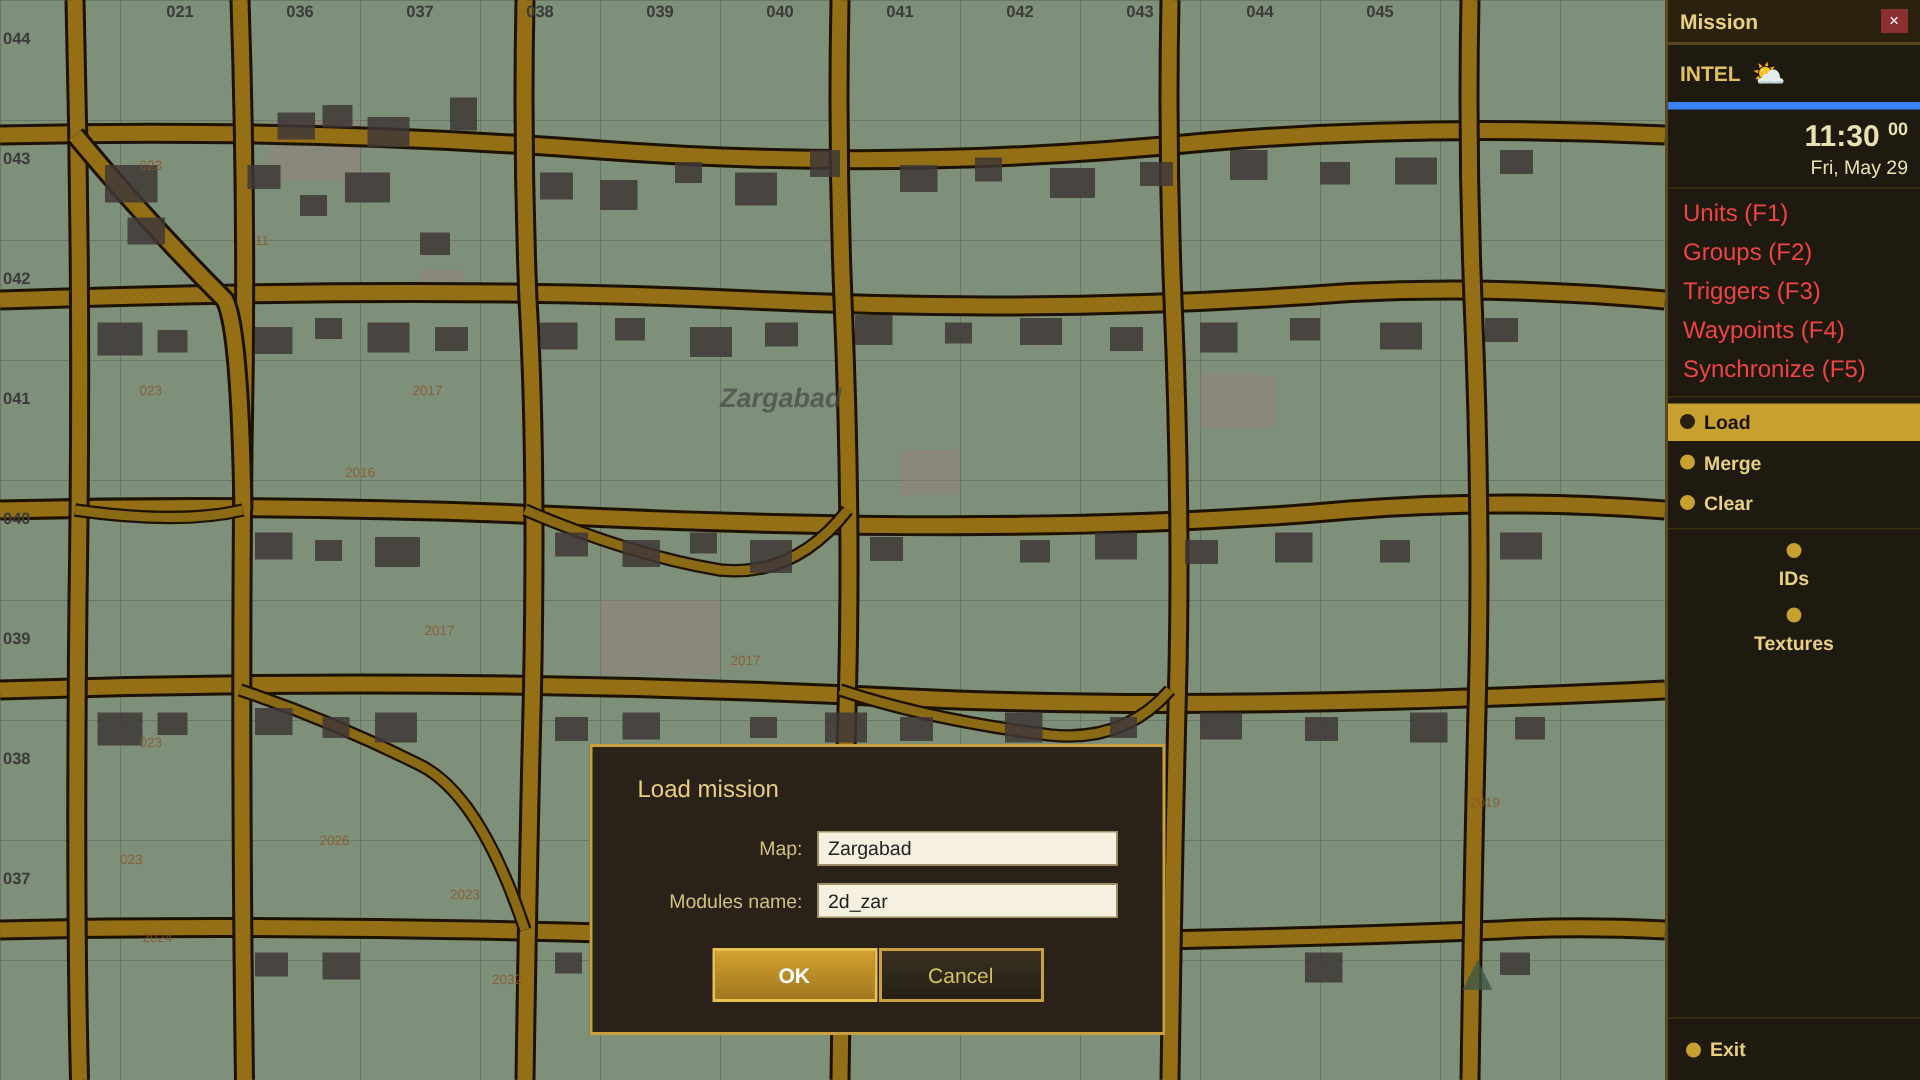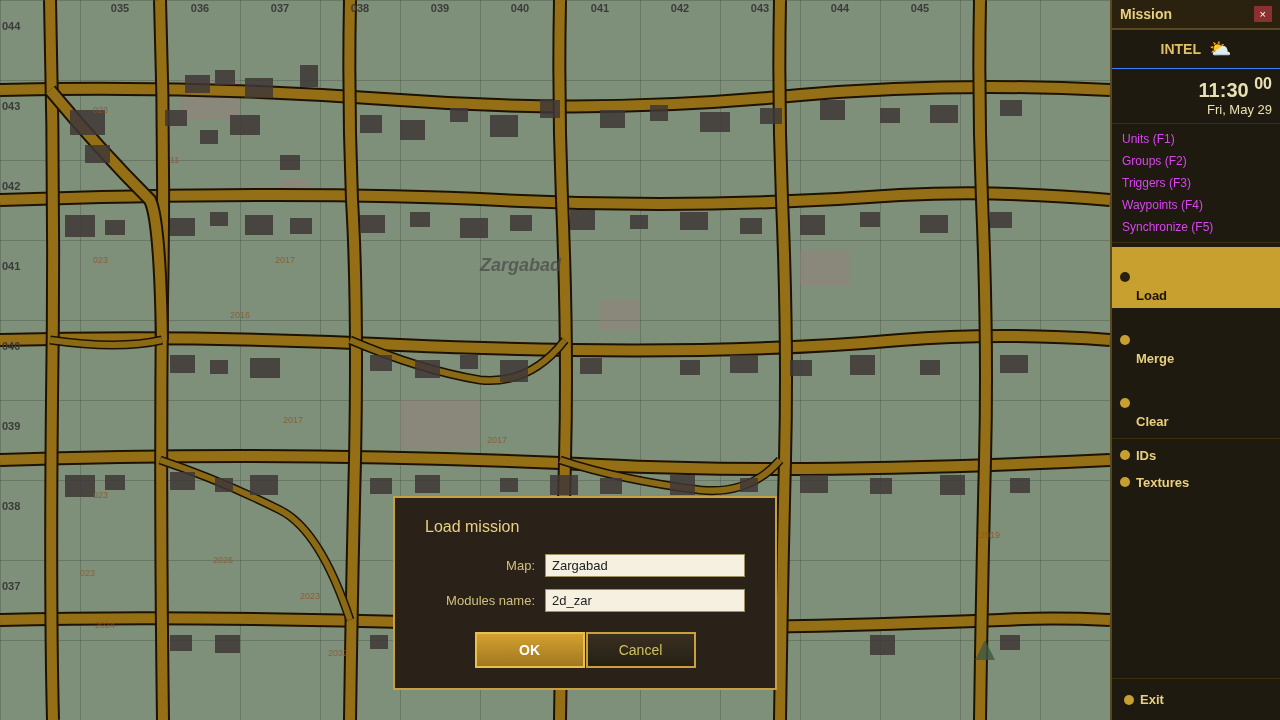--- a/index.html
+++ b/index.html
@@ -216,25 +216,24 @@
       color: #fff;
       border: none;
       font-size: 11px;
       padding: 2px 6px;
       cursor: pointer;
     }
 
     
     #intel-section {
       padding: 8px;
-      border-bottom: 1px solid #3b82f6;
+      border-bottom: 5px solid #3b82f6;
       display: flex;
       align-items: center;
       gap: 8px;
-      justify-content: center;
     }
 
     #intel-label {
       color: #e0c060;
       font-size: 14px;
       font-weight: bold;
     }
 
     .weather-icon {
       font-size: 18px;
@@ -258,22 +257,22 @@
       font-size: 13px;
     }
 
     
     #menu-section {
       padding: 4px 0;
       border-bottom: 1px solid #3a3010;
     }
 
     .menu-item {
-      color: #d946ef;
-      font-size: 12px;
+      color: #ef4444;
+      font-size: 16px;
       padding: 4px 10px;
       cursor: pointer;
       display: block;
       text-decoration: none;
     }
 
     
     #action-section {
       padding: 4px 0;
       display: flex;
@@ -306,21 +305,20 @@
     }
 
     .action-btn.active .btn-dot {
       background: #2a2010;
     }
 
     .action-btn .btn-label {
       color: #e8d080;
       font-size: 13px;
       font-weight: bold;
-      margin-top: 36px;
     }
 
     .action-btn.active .btn-label {
       color: #1a1208;
     }
 
     
     #sub-section {
       padding: 4px 0;
       border-top: 1px solid #3a3010;
@@ -331,20 +329,21 @@
 
     .sub-btn {
       display: flex;
       align-items: center;
       gap: 6px;
       padding: 5px 8px;
       cursor: pointer;
       background: transparent;
       border: none;
       width: 100%;
+      flex-direction: column;
     }
 
     .sub-btn .btn-dot {
       width: 10px;
       height: 10px;
       border-radius: 50%;
       background: #c8a030;
       flex-shrink: 0;
     }
 
@@ -546,21 +545,21 @@
   <div class="building" style="top:635px;left:520px;width:22px;height:16px;"></div>
   <div class="building" style="top:635px;left:580px;width:25px;height:18px;"></div>
   <div class="building" style="top:635px;left:650px;width:20px;height:15px;"></div>
   <div class="building" style="top:635px;left:710px;width:28px;height:18px;"></div>
   <div class="building" style="top:635px;left:800px;width:22px;height;16px;"></div>
   <div class="building" style="top:635px;left:870px;width:25px;height:20px;"></div>
   <div class="building" style="top:635px;left:1000px;width:20px;height:15px;"></div>
 
   <div class="grid-labels-top">
     <div class="grid-label-top" style="width:40px;"></div>
-    <div class="grid-label-top">035</div>
+    <div class="grid-label-top">021</div>
     <div class="grid-label-top">036</div>
     <div class="grid-label-top">037</div>
     <div class="grid-label-top">038</div>
     <div class="grid-label-top">039</div>
     <div class="grid-label-top">040</div>
     <div class="grid-label-top">041</div>
     <div class="grid-label-top">042</div>
     <div class="grid-label-top">043</div>
     <div class="grid-label-top">044</div>
     <div class="grid-label-top">045</div>
@@ -625,21 +624,21 @@
   </div>
 
   <div id="intel-section">
     <span id="intel-label">INTEL</span>
     <span class="weather-icon">⛅</span>
   </div>
 
   <div id="time-section">
     <div id="time-display">
       <span>11:30</span>
-      <span style="font-size:16px;vertical-align:super;">00</span>
+      <span style="font-size:12px;vertical-align:super;">00</span>
     </div>
     <div id="date-display">Fri, May 29</div>
   </div>
 
   <div id="menu-section">
     <a class="menu-item">Units (F1)</a>
     <a class="menu-item">Groups (F2)</a>
     <a class="menu-item">Triggers (F3)</a>
     <a class="menu-item">Waypoints (F4)</a>
     <a class="menu-item">Synchronize (F5)</a>

